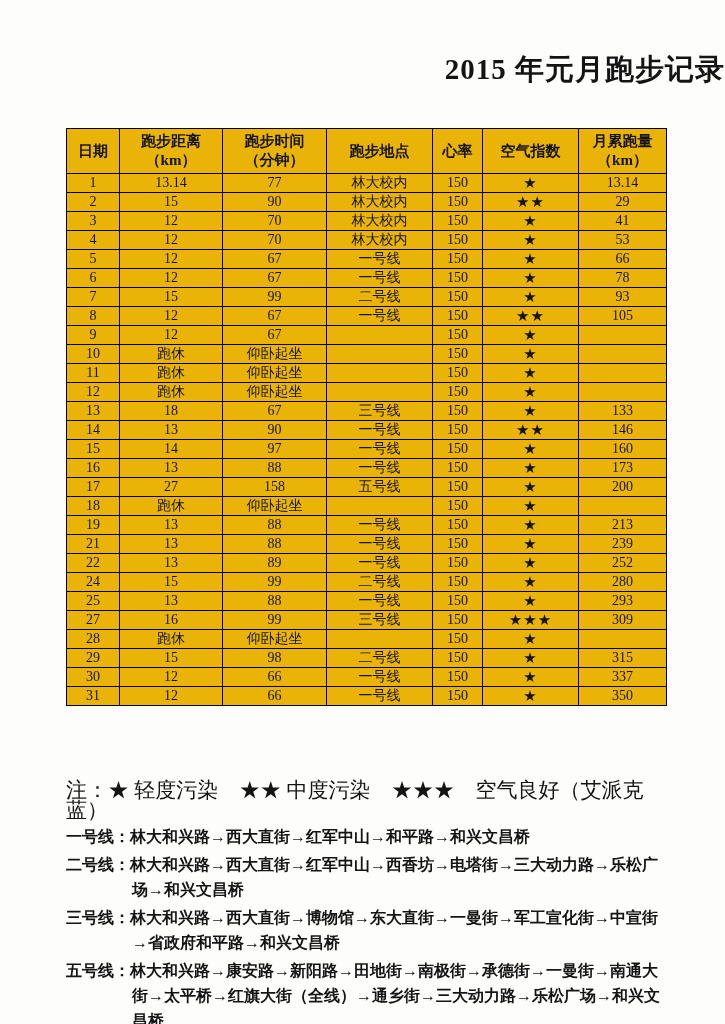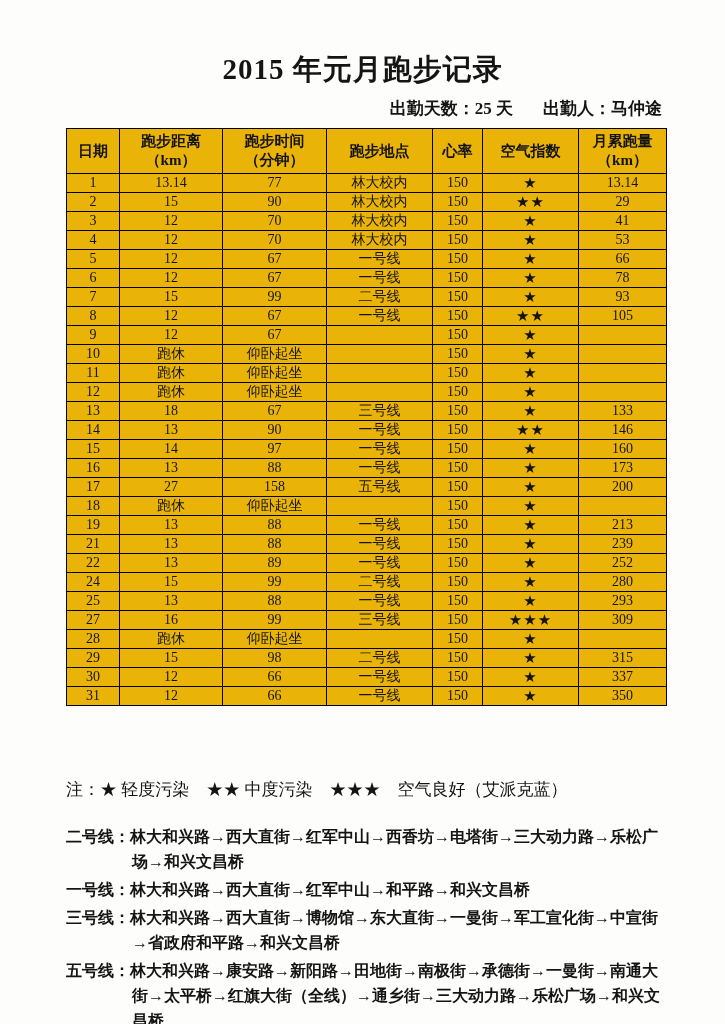--- a/index.html
+++ b/index.html
@@ -10,21 +10,21 @@
     color:#141414;
   }
   .page {
     position:relative;
     width:725px; height:1024px;
     background:#fdfdfc;
     overflow:hidden;
   }
   .title {
     position:absolute; top:50px; left:0; width:725px;
-    margin:0; text-align:center;
+    margin:0; text-align:right;
     font-size:29px; font-weight:bold; letter-spacing:1px;
   }
   .subtitle {
     position:absolute; top:97px; right:63px;
     font-size:17px; font-weight:bold; white-space:nowrap;
   }
   .subtitle .gap { display:inline-block; width:30px; }
   table.log {
     position:absolute; top:128px; left:66px;
     width:600px; border-collapse:collapse; table-layout:fixed;
@@ -37,43 +37,40 @@
   }
   table.log thead th {
     height:44px; font-size:15px; font-weight:bold; line-height:19px;
   }
   table.log tbody td {
     height:18px; font-size:14px; line-height:18px; font-weight:normal;
   }
   table.log tbody td.stars { font-size:15px; letter-spacing:1px; }
   .note {
     position:absolute; top:780px; left:66px; width:610px;
-    font-size:17px; line-height:20px;
+    font-size:21px; line-height:20px;
   }
   .routes {
     position:absolute; top:824px; left:66px; width:606px;
     font-size:16px; font-weight:bold;
   }
   .route {
     margin:0 0 3px 0;
     padding-left:66px; text-indent:-66px;
     line-height:25px;
   }
   .route-label { display:inline; }
 </style>
 </head>
 <body>
 
 <div class="page">
 
   <h1 class="title">2015 年元月跑步记录</h1>
 
-  <div class="subtitle">
-    <span>出勤天数：</span><span>25 天</span><span class="gap"></span><span>出勤人：</span><span>马仲途</span>
-  </div>
 
   <table class="log">
     <colgroup id="colgroup">
         <col style="width: 53px;">
         <col style="width: 103px;">
         <col style="width: 104px;">
         <col style="width: 106px;">
         <col style="width: 50px;">
         <col style="width: 96px;">
         <col style="width: 88px;">
@@ -341,19 +338,19 @@
           <td>150</td>
           <td class="stars">★</td>
           <td>350</td>
         </tr>
       </tbody>
   </table>
 
   <div class="note">注：★ 轻度污染　★★ 中度污染　★★★　空气良好（艾派克蓝）</div>
 
   <div class="routes" id="routes">
+      <p class="route"><span class="route-label">一号线：</span><span>林大和兴路→西大直街→红军中山→和平路→和兴文昌桥</span></p>
       <p class="route"><span class="route-label">二号线：</span><span>林大和兴路→西大直街→红军中山→西香坊→电塔街→三大动力路→乐松广场→和兴文昌桥</span></p>
-      <p class="route"><span class="route-label">一号线：</span><span>林大和兴路→西大直街→红军中山→和平路→和兴文昌桥</span></p>
       <p class="route"><span class="route-label">三号线：</span><span>林大和兴路→西大直街→博物馆→东大直街→一曼街→军工宣化街→中宣街→省政府和平路→和兴文昌桥</span></p>
       <p class="route"><span class="route-label">五号线：</span><span>林大和兴路→康安路→新阳路→田地街→南极街→承德街→一曼街→南通大街→太平桥→红旗大街（全线）→通乡街→三大动力路→乐松广场→和兴文昌桥</span></p>
     </div>
 
 </div>
 
 </body></html>

